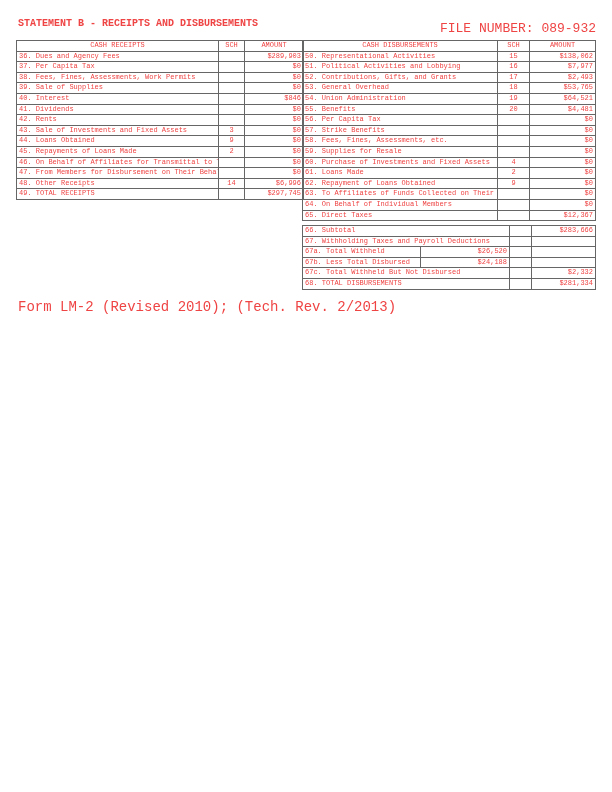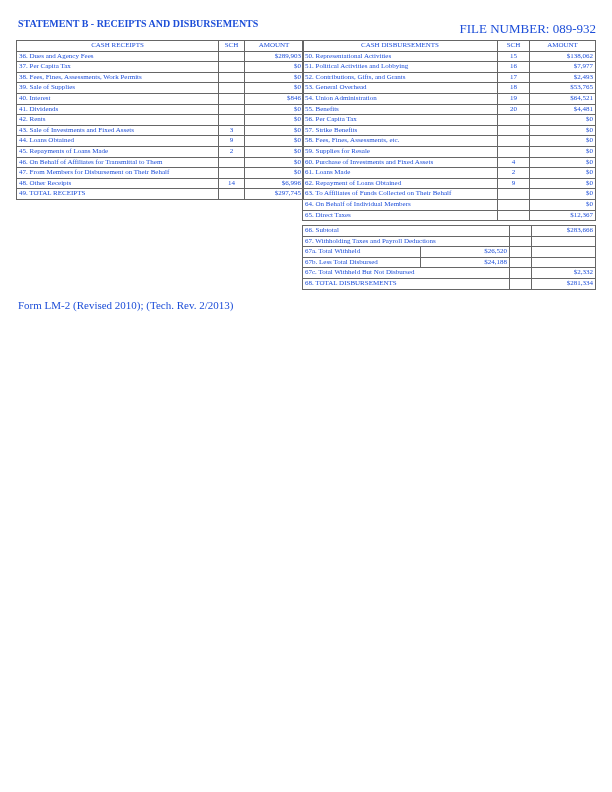--- a/index.html
+++ b/index.html
@@ -1,22 +1,22 @@
 <!DOCTYPE html>
 <html><head>
 <meta charset="utf-8">
 <style>
   html, body { margin: 0; padding: 0; background: #ffffff; }
   .page {
     position: relative;
     width: 612px;
     height: 792px;
     background: #ffffff;
-    font-family: Liberation Serif, serif;
-    color: #1d4ed8;
+    font-family: Liberation Mono, monospace;
+    color: #ef4444;
     overflow: hidden;
   }
   .title {
     position: absolute;
     left: 18px;
     top: 18px;
     font-size: 10px;
     font-weight: bold;
     white-space: nowrap;
   }
@@ -48,21 +48,21 @@
   td.sch { text-align: center; }
   td.amt { text-align: right; padding-right: 1px; }
   td.indent { padding-left: 6px; }
   #receipts      { left: 16px;  top: 40px;  width: 287px; }
   #disbursements { left: 302px; top: 40px;  width: 293px; }
   #totals        { left: 302px; top: 225px; width: 293px; }
   .footer {
     position: absolute;
     left: 18px;
     top: 299px;
-    font-size: 11px;
+    font-size: 14px;
     white-space: nowrap;
   }
 </style>
 </head>
 <body>
 
 <div class="page">
 
   <div class="title">STATEMENT B - RECEIPTS AND DISBURSEMENTS</div>
   <div class="file-number">FILE NUMBER: 089-932</div>

